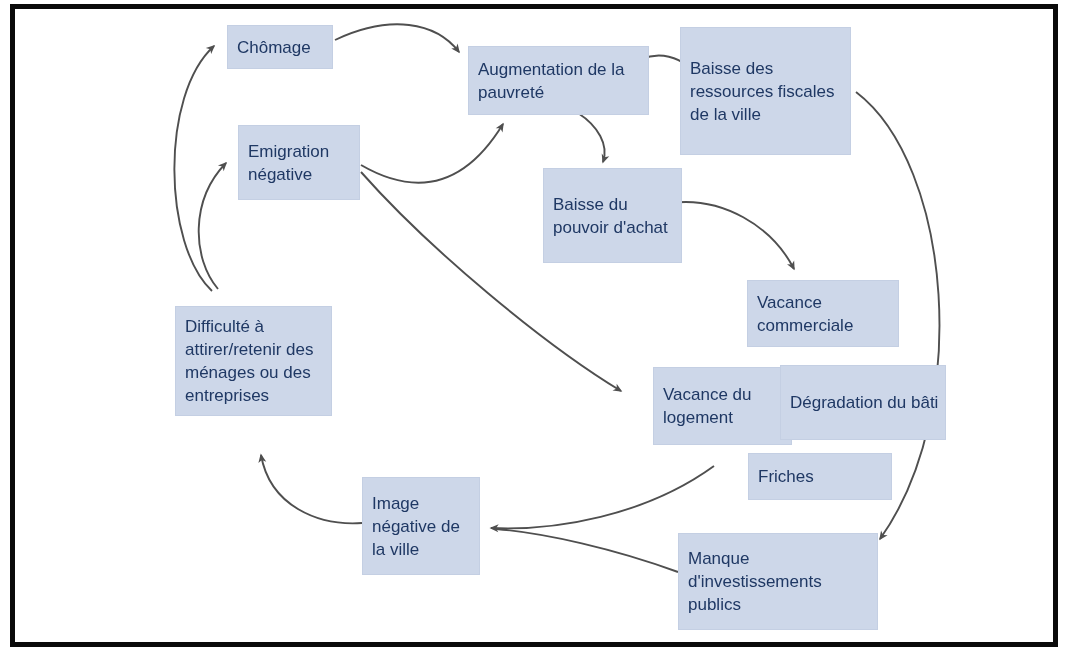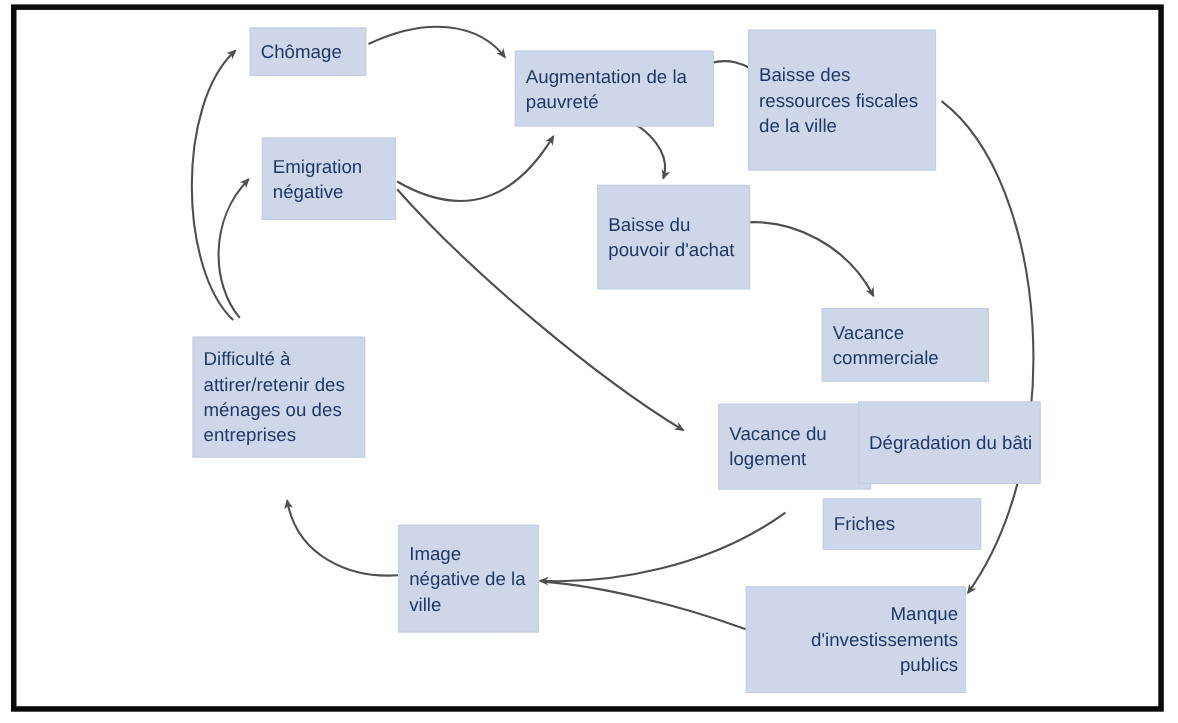--- a/index.html
+++ b/index.html
@@ -93,21 +93,21 @@
       </div>
       <div class="node" style="left: 629px; top: 367px; width: 139px; height: 78px; margin-left: 24px;">
         <span>Vacance du logement</span>
       </div>
       <div class="node" style="left: 780px; top: 365px; width: 166px; height: 75px;">
         <span>Dégradation du bâti</span>
       </div>
       <div class="node" style="left: 748px; top: 453px; width: 144px; height: 47px;">
         <span>Friches</span>
       </div>
-      <div class="node" style="left: 362px; top: 477px; width: 128px; height: 98px;">
+      <div class="node" style="left: 362px; top: 477px; width: 118px; height: 98px;">
         <span>Image négative de la ville</span>
       </div>
-      <div class="node" style="left: 678px; top: 533px; width: 200px; height: 97px; text-align: right;">
+      <div class="node" style="left: 678px; top: 533px; width: 200px; height: 97px;">
         <span>Manque d'investissements publics</span>
       </div>
     </div>
   <div class="frame"></div>
 </div>
 
 </body></html>

